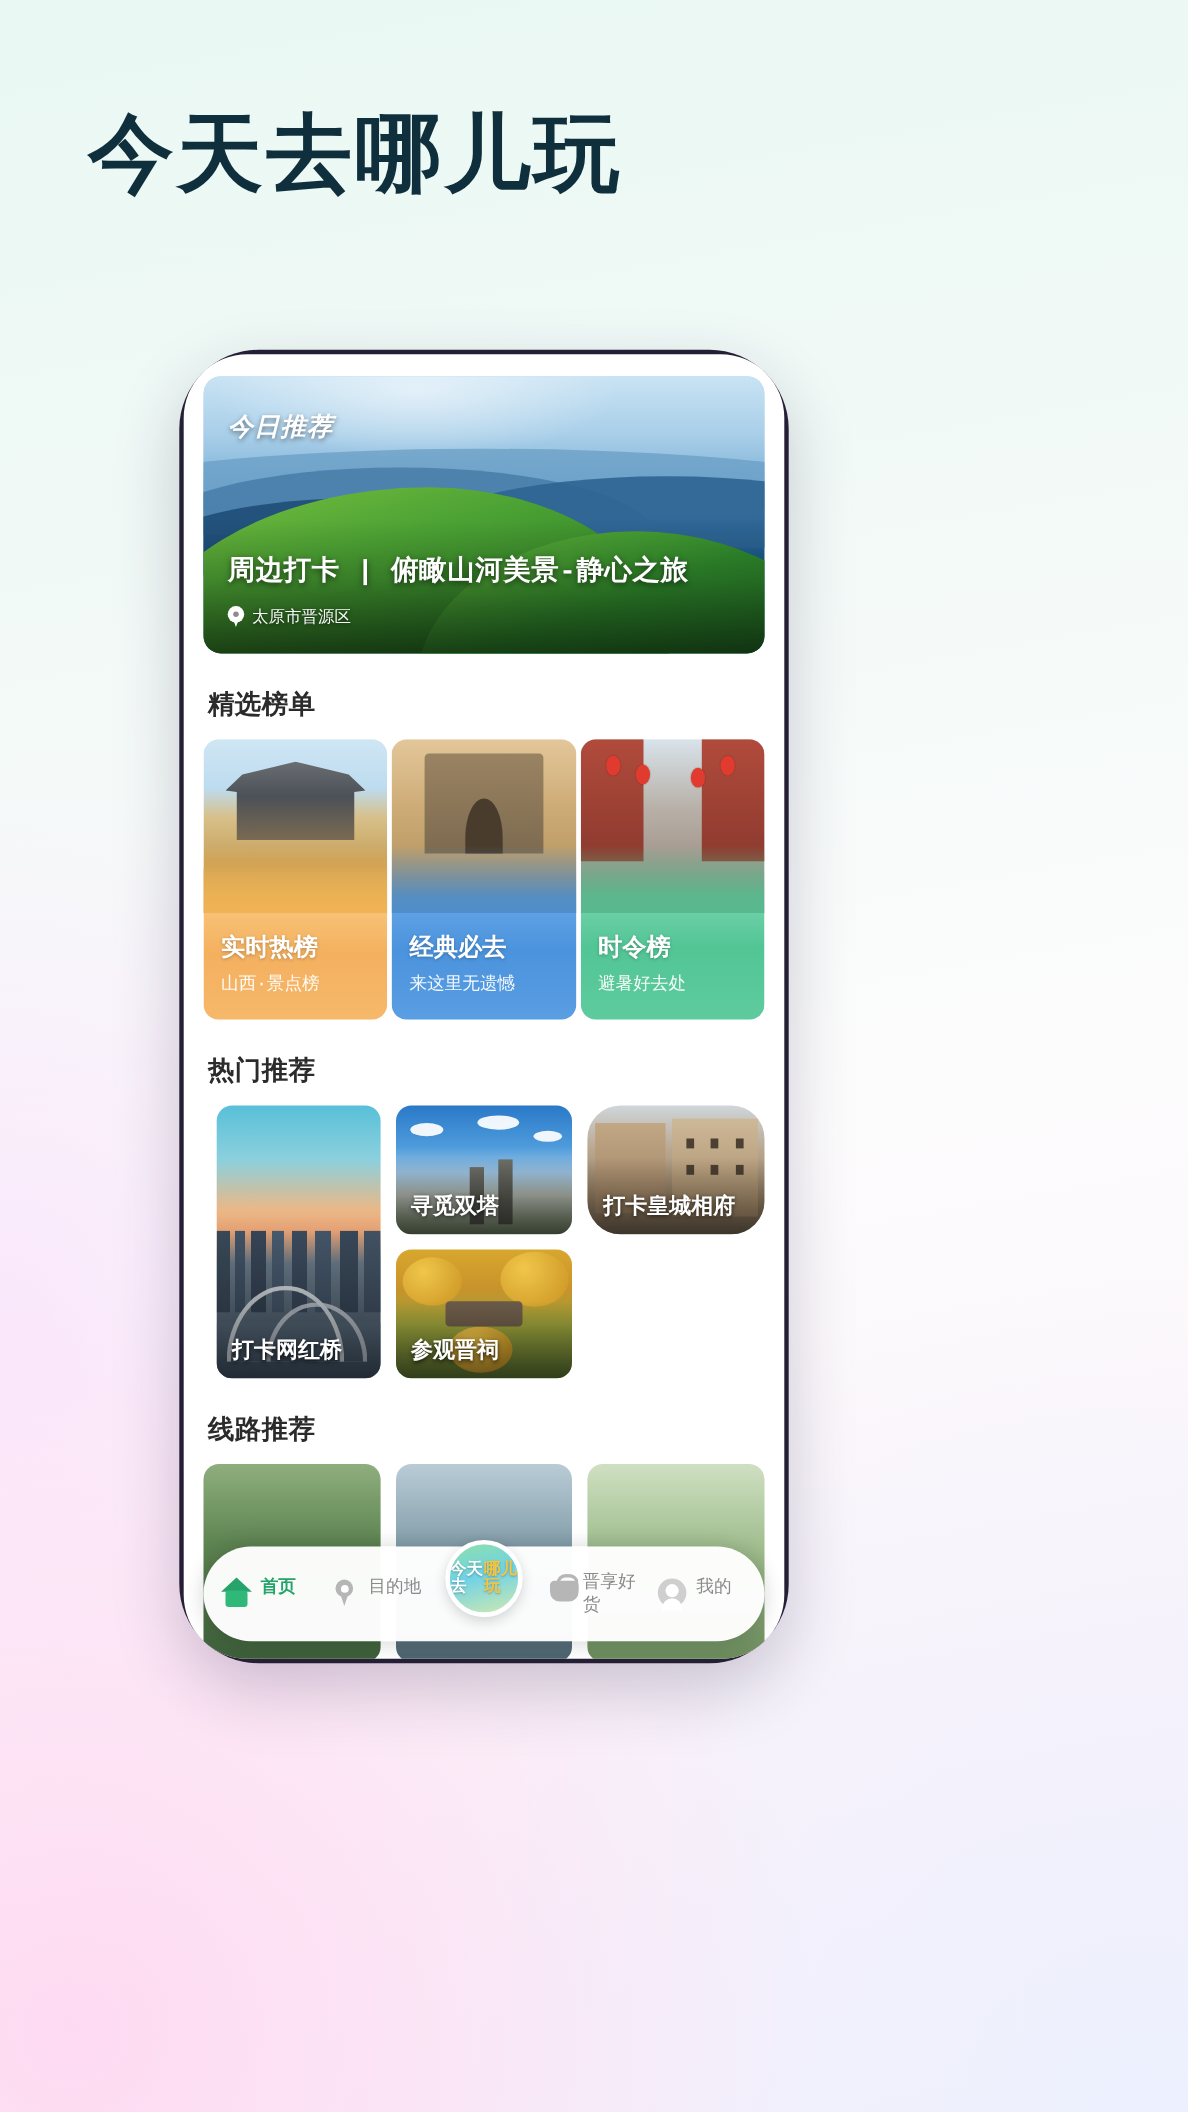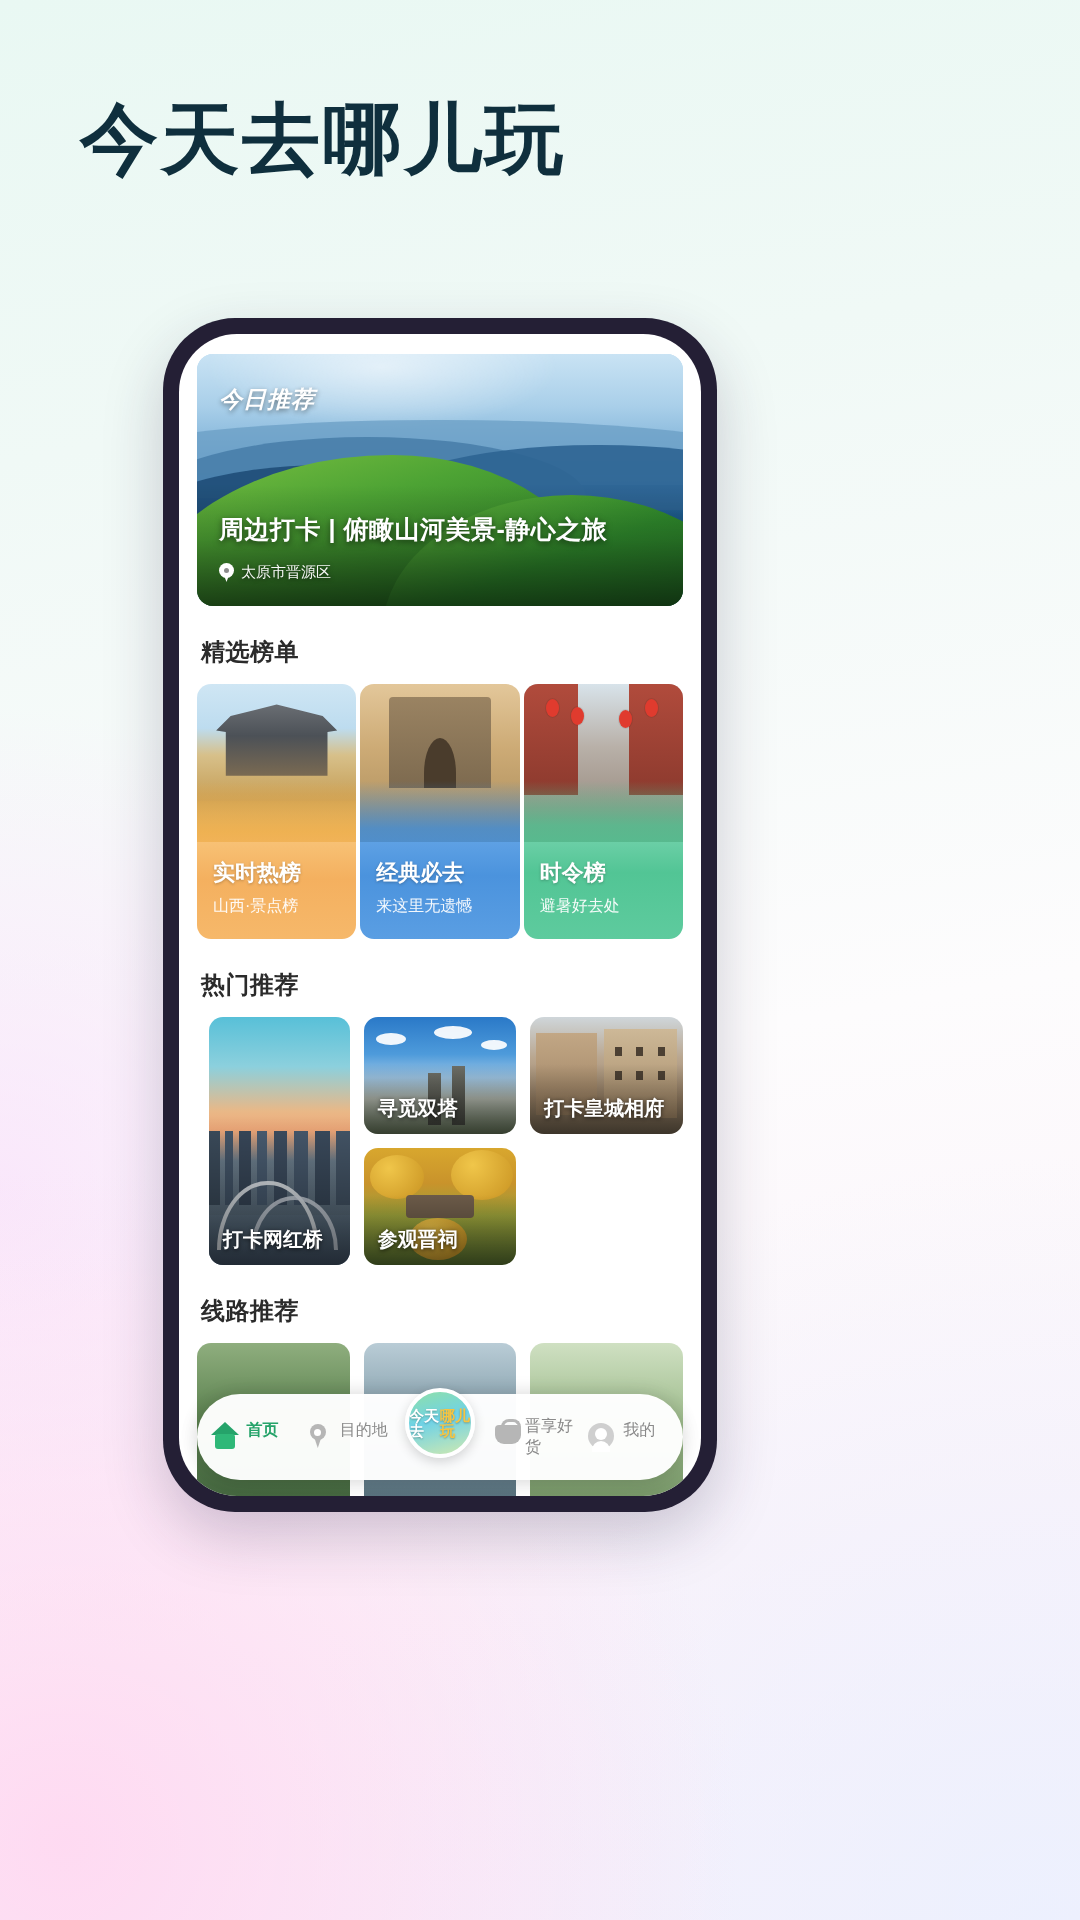--- a/index.html
+++ b/index.html
@@ -37,21 +37,22 @@
   }
 
   
   .phone {
     position: absolute;
     left: 163px; top: 318px;
     width: 554px; height: 1194px;
     background: #241f35;
     border-radius: 72px;
     box-shadow: 0 24px 60px rgba(40,30,70,0.22);
-    padding: 16px;
+    padding: 4px;
+    font-family: Liberation Mono, monospace;
   }
   .screen {
     width: 100%; height: 100%;
     background: #ffffff;
     border-radius: 58px;
     overflow: hidden;
     position: relative;
   }
   .screen-scroll {
     position: absolute; inset: 0;
@@ -257,20 +258,21 @@
     position: absolute; background: rgba(255,255,255,0.92); border-radius: 50%;
   }
   .t-pagoda .tower {
     position: absolute; bottom: 8%; width: 13px;
     background: linear-gradient(to bottom, #6d6e66, #4c4e46);
     z-index: 2;
   }
   
   .t-citadel {
     background: linear-gradient(to bottom, #cfd6da 0%, #b9a68f 35%, #9c8468 70%, #7a6b55 100%);
+    border-radius: 30px;
   }
   .t-citadel .wall {
     position: absolute; left: 4%; top: 14%; width: 40%; height: 70%;
     background: linear-gradient(to bottom, #c2a785, #9d8263);
   }
   .t-citadel .block {
     position: absolute; right: 4%; top: 10%; width: 48%; height: 76%;
     background: linear-gradient(to bottom, #cdb897, #a68b69);
   }
   .t-citadel .win {

